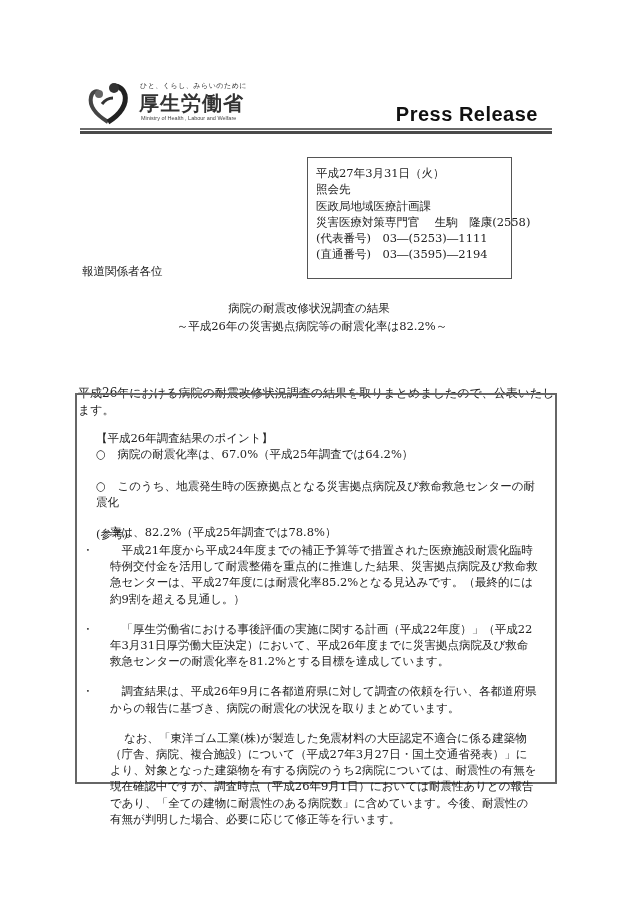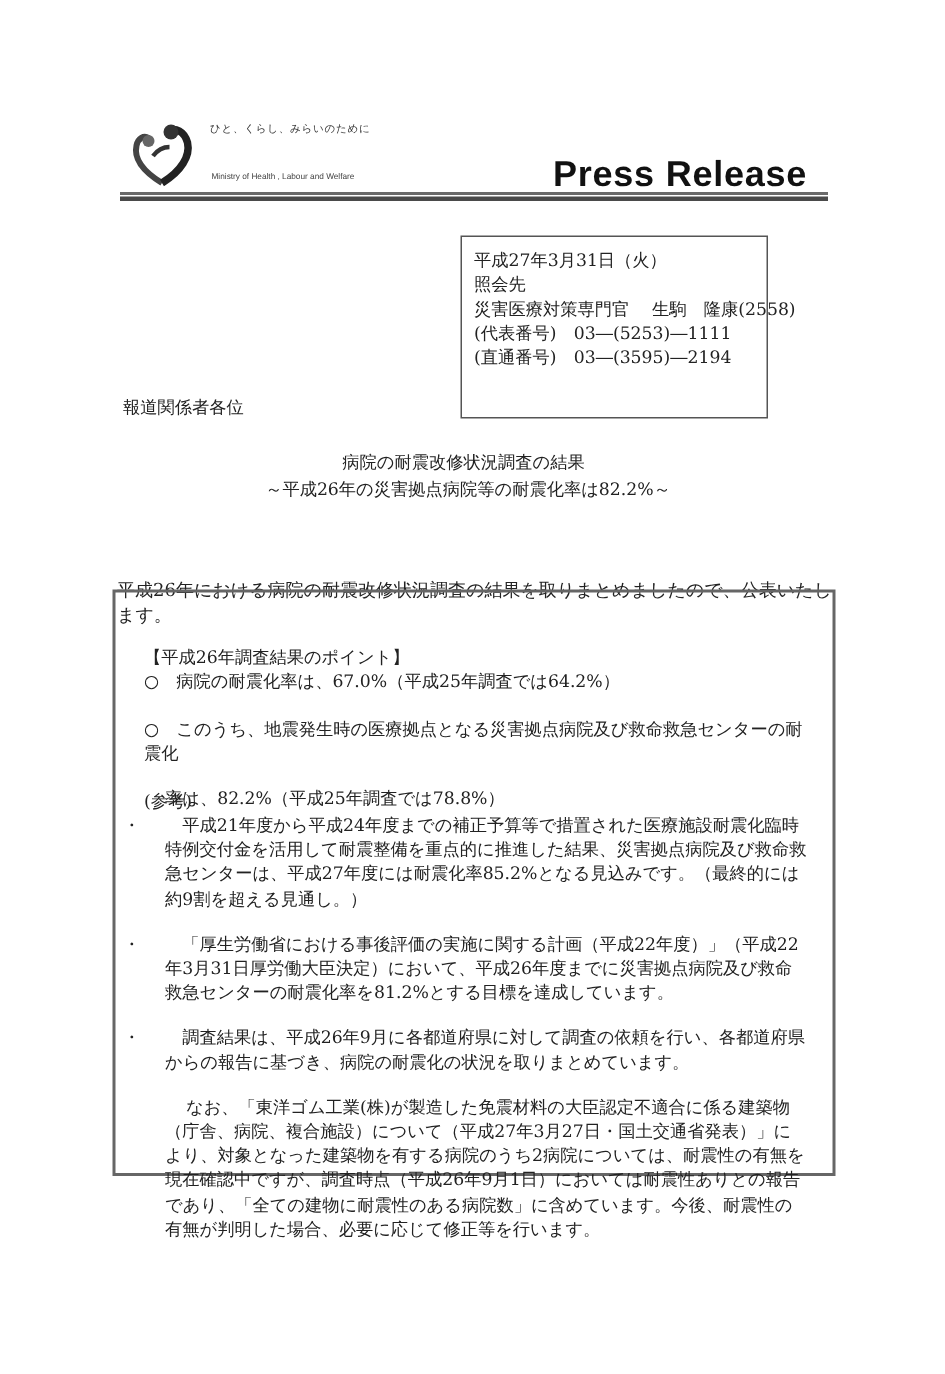--- a/index.html
+++ b/index.html
@@ -4,21 +4,21 @@
 <style>
   html, body { margin: 0; padding: 0; background: #ffffff; }
   body { width: 630px; height: 916px; position: relative; overflow: hidden;
          font-family: "DejaVu Serif", "Liberation Serif", serif; color: #222; }
   .abs { position: absolute; }
   .logo { left: 85px; top: 78px; width: 200px; height: 50px; }
   .logo-mark { position: absolute; left: 0; top: 2px; width: 46px; height: 46px; }
   .logo-tag { position: absolute; left: 55px; top: 3px; font-size: 7px; font-family: "DejaVu Sans", sans-serif; color: #333; letter-spacing: 0.5px; }
   .logo-name { position: absolute; left: 54px; top: 12px; font-size: 20px; font-weight: bold; font-family: "DejaVu Sans", sans-serif; color: #333; letter-spacing: 1px; }
   .logo-en { position: absolute; left: 56px; top: 37px; font-size: 5.5px; font-family: "Liberation Sans", sans-serif; color: #444; white-space: nowrap; }
-  .press { right: 92px; top: 103px; font-family: "Liberation Sans", sans-serif; font-weight: bold; font-size: 24px; color: #111; letter-spacing: 0.5px; margin-left: 24px; }
+  .press { right: 92px; top: 103px; font-family: "Liberation Sans", sans-serif; font-weight: bold; font-size: 20px; color: #111; letter-spacing: 0.5px; margin-left: 24px; }
   .rule1 { left: 80px; top: 128px; width: 472px; height: 2px; background: #6a6a6a; }
   .rule2 { left: 80px; top: 131px; width: 472px; height: 3px; background: #4a4a4a; }
   .contact { left: 307px; top: 157px; width: 205px; height: 122px; border: 1.5px solid #555; box-sizing: border-box; padding: 7px 0 0 8px; font-size: 11.5px; line-height: 16.3px; }
   .contact .row { white-space: pre; }
   .recipients { left: 82px; top: 264px; font-size: 11.5px; }
   .title { left: 0; width: 630px; text-align: center; font-size: 11.5px; }
   .t1 { top: 301px; left: -6px; }
   .t2 { top: 319px; left: -3px; }
   .intro { left: 78px; top: 356px; width: 480px; font-size: 12px; line-height: 17px; margin-top: 29px; }
   .box { left: 75px; top: 393px; width: 482px; height: 391px; border: 2.5px solid #666; box-sizing: border-box; font-size: 11.5px; line-height: 16.2px; }
@@ -38,30 +38,32 @@
 
 <div class="abs logo">
   <svg class="logo-mark" viewBox="0 0 46 46">
     <path d="M23 42 C10 34 4 26 6 17 C7 12 11 10 14 12" fill="none" stroke="#444" stroke-width="4"></path>
     <path d="M23 42 C36 34 42 24 40 15 C38 8 32 4 26 8" fill="none" stroke="#222" stroke-width="5"></path>
     <circle cx="14" cy="14" r="4" fill="#666"></circle>
     <circle cx="29" cy="8" r="5" fill="#333"></circle>
     <path d="M17 24 C20 20 24 18 28 18" fill="none" stroke="#333" stroke-width="3"></path>
   </svg>
   <span class="logo-tag">ひと、くらし、みらいのために</span>
+  <span class="logo-name">厚生労働省</span>
   <span class="logo-en">Ministry of Health , Labour and Welfare</span>
 </div>
 
 <div class="abs press">Press Release</div>
 <div class="abs rule1"></div>
 <div class="abs rule2"></div>
 
 <div class="abs contact">
   <div class="row">平成27年3月31日（火）</div>
   <div class="row">照会先</div>
+  <div class="row">医政局地域医療計画課</div>
   <div class="row">災害医療対策専門官　 生駒　隆康(2558)</div>
   <div class="row">(代表番号)　03―(5253)―1111</div>
   <div class="row">(直通番号)　03―(3595)―2194</div>
 </div>
 
 <div class="abs recipients">報道関係者各位</div>
 
 <div class="abs title t1">病院の耐震改修状況調査の結果</div>
 <div class="abs title t2">～平成26年の災害拠点病院等の耐震化率は82.2%～</div>
 

